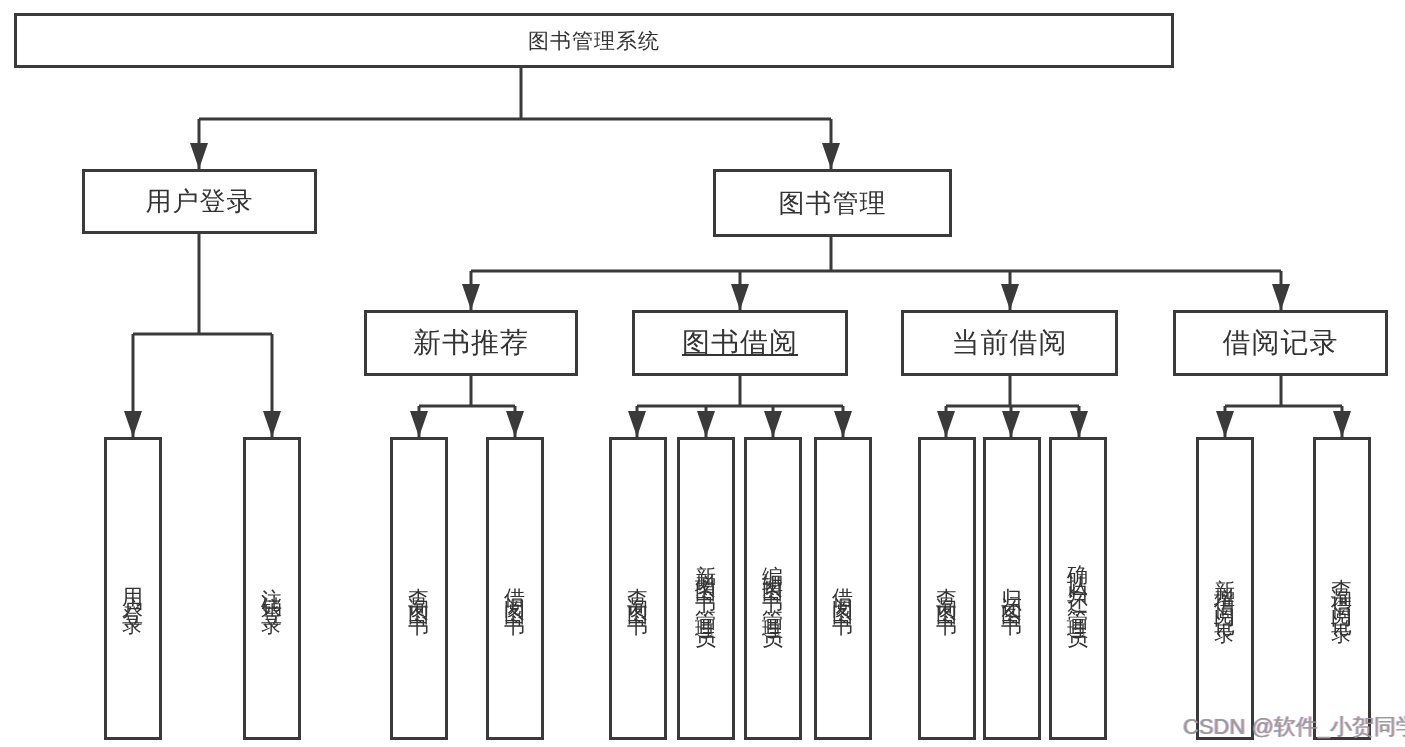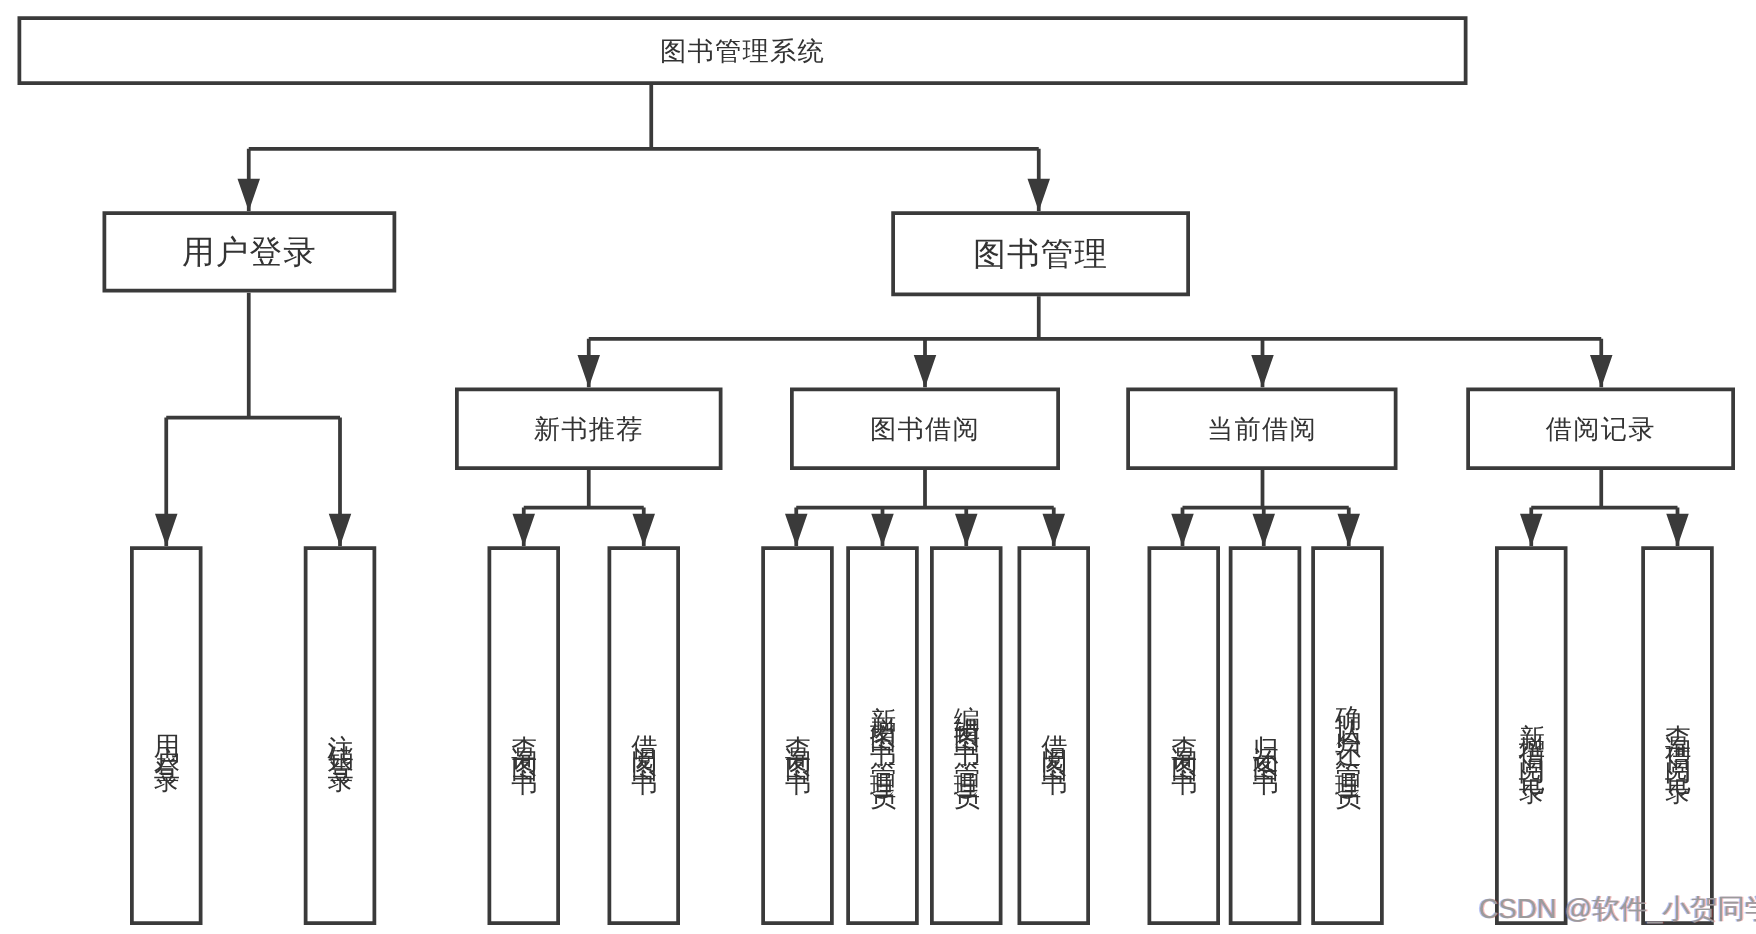--- a/index.html
+++ b/index.html
@@ -9,21 +9,21 @@
     color:var(--text,#333);
   }
   .box{
     position:absolute;box-sizing:border-box;background:#fff;
     border:3px solid var(--line,#3a3a3a);
     display:flex;align-items:center;justify-content:center;
   }
   .box .label{color:var(--text,#333);white-space:nowrap;}
   .h-root .label{font-size:21px;letter-spacing:1px;}
   .h-l2 .label{font-size:26px;letter-spacing:1px;}
-  .h-l3 .label{font-size:21px;letter-spacing:1px;}
+  .h-l3 .label{font-size:28px;letter-spacing:1px;}
   .v .label{
     writing-mode:vertical-rl;text-orientation:mixed;
     font-size:21px;letter-spacing:9px;line-height:1;
   }
   .connector-svg{position:absolute;left:0;top:0;width:1405px;height:747px;}
   .connector-svg .line{fill:none;stroke:var(--line,#3a3a3a);stroke-width:3;}
   .connector-svg .arrow{fill:var(--line,#3a3a3a);stroke:none;}
   .watermark{
     position:absolute;left:1183px;top:712px;font-size:22px;
     color:var(--wm,#9b9b9b);white-space:nowrap;
@@ -60,21 +60,21 @@
   <div class="box h-l2" style="left:82px;top:169px;width:235px;height:65px;">
     <span class="label">用户登录</span>
   </div>
   <div class="box h-l2" style="left:713px;top:169px;width:239px;height:68px;">
     <span class="label">图书管理</span>
   </div>
 
   <div class="box h-l3" style="left:364px;top:310px;width:214px;height:66px;">
     <span class="label">新书推荐</span>
   </div>
-  <div class="box h-l3" style="left:632px;top:310px;width:216px;height:66px;">
+  <div class="box h-l3" style="left:632px;top:310px;width:216px;height:66px;text-decoration:underline;">
     <span class="label">图书借阅</span>
   </div>
   <div class="box h-l3" style="left:901px;top:310px;width:217px;height:66px;">
     <span class="label">当前借阅</span>
   </div>
   <div class="box h-l3" style="left:1173px;top:310px;width:215px;height:66px;">
     <span class="label">借阅记录</span>
   </div>
 
   <div class="box v" style="left:104px;top:437px;width:58px;height:303px;">

